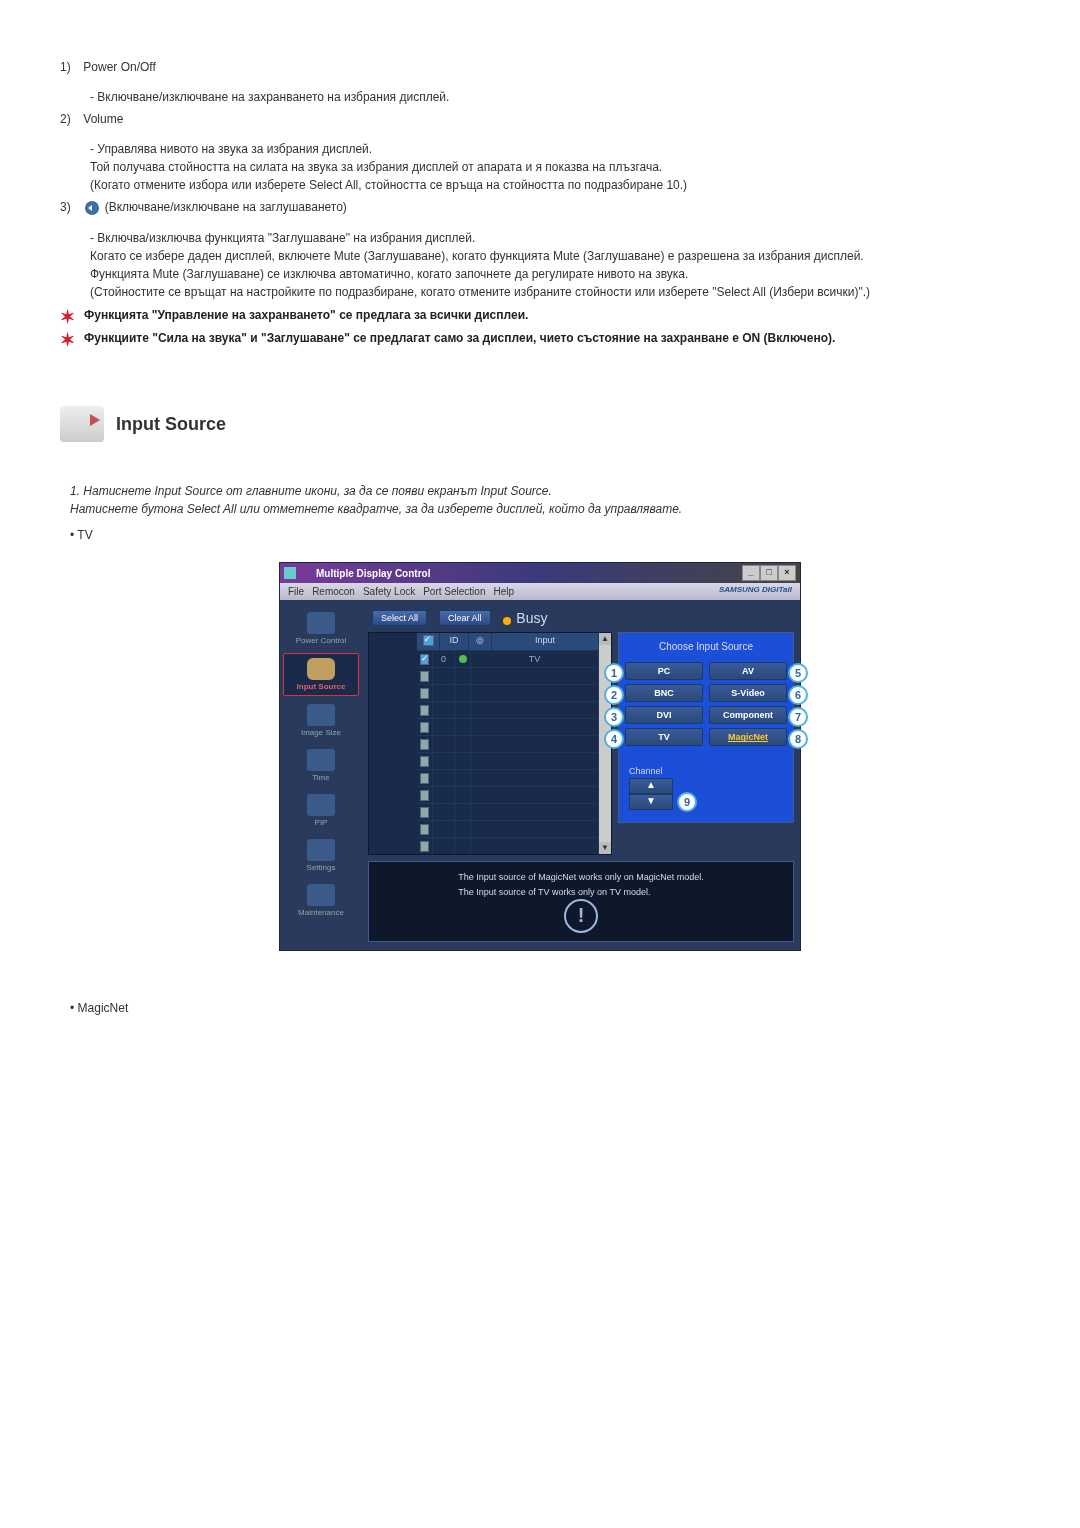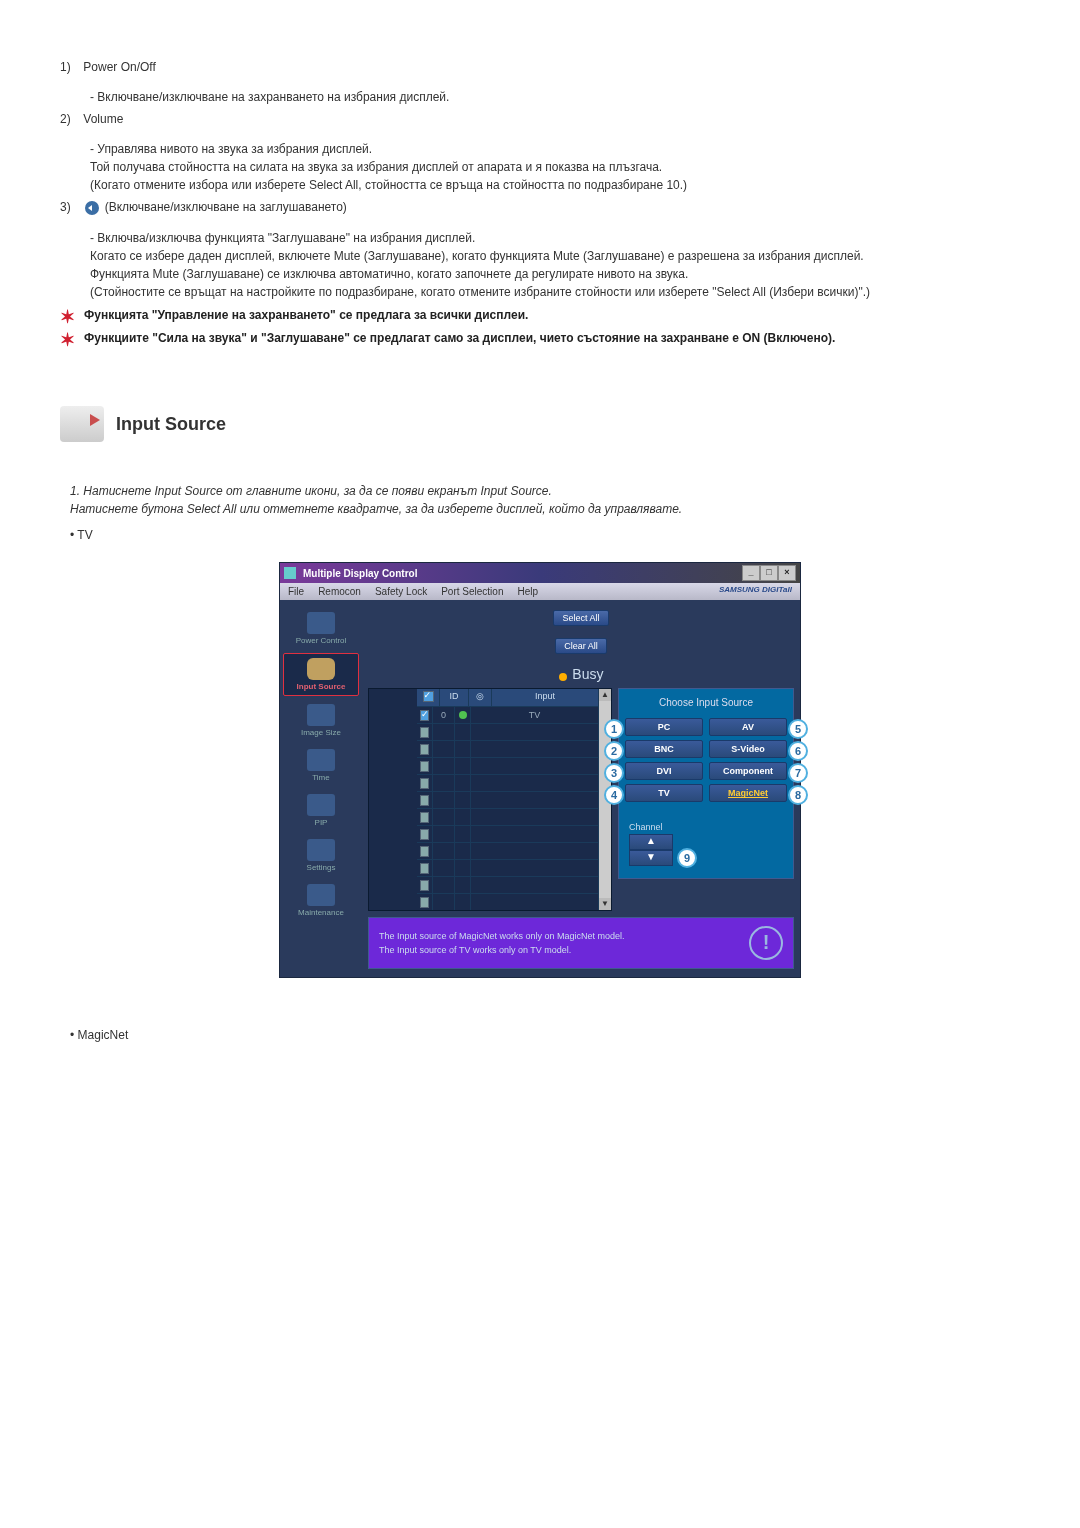--- a/index.html
+++ b/index.html
@@ -122,21 +122,21 @@
     padding: 2px 4px;
     display: flex;
     align-items: center;
     justify-content: space-between;
     font-size: 10px;
     font-weight: bold;
   }
   .titlebar-left {
     display: flex;
     align-items: center;
-    gap: 7px;
+    gap: 20px;
   }
   .tb-icon {
     width: 12px;
     height: 12px;
     background: #6cc;
     display: inline-block;
   }
   .win-controls {
     display: flex;
     gap: 0;
@@ -151,21 +151,21 @@
     line-height: 12px;
     color: #222;
     font-weight: bold;
   }
   .menubar {
     background: linear-gradient(#d8d8e8, #b8b8c8);
     padding: 3px 8px;
     color: #333;
     font-size: 10px;
     display: flex;
-    gap: 14px;
+    gap: 8px;
     position: relative;
   }
   .menubar .samsung {
     position: absolute;
     right: 8px;
     top: 2px;
     font-size: 8px;
     font-style: italic;
     color: #2a4a8a;
     font-weight: bold;
@@ -213,21 +213,20 @@
     flex: 1;
     padding: 8px 6px 8px 6px;
     display: flex;
     flex-direction: column;
   }
   .toolbar {
     display: flex;
     align-items: center;
     gap: 12px;
     padding: 2px 4px 6px 4px;
-    flex-direction: column;
   }
   .tbtn {
     background: linear-gradient(#4a6aa8, #2a4a88);
     color: #fff;
     font-size: 9px;
     padding: 2px 8px;
     border-radius: 2px;
     border: 1px solid #1a3a6a;
   }
   .busy-dot {
@@ -330,21 +329,21 @@
     color: #333;
   }
 
   .right-panel {
     width: 176px;
     display: flex;
     flex-direction: column;
     gap: 2px;
   }
   .isrc-panel {
-    background: #0369a1;
+    background: #1d4ed8;
     border: 1px solid #405a90;
     padding: 8px 6px;
     position: relative;
   }
   .isrc-title {
     text-align: center;
     color: #dde;
     font-size: 10px;
     margin-bottom: 10px;
   }
@@ -418,29 +417,30 @@
     border-radius: 50%;
     background: #fff;
     color: #2a6aa0;
     font-size: 11px;
     font-weight: bold;
     text-align: center;
     line-height: 16px;
   }
 
   .footer-note {
-    background: #6d28d9;
+    background: #0f172a;
     border: 1px solid #405a90;
     padding: 8px 10px;
     margin-top: 6px;
     display: flex;
     align-items: center;
     justify-content: space-between;
     color: #cde;
     font-size: 9px;
+    flex-direction: column;
   }
   .footer-note .lines {
     line-height: 1.6;
   }
   .caution-icon {
     width: 30px;
     height: 30px;
     border: 2px solid #9ab8e0;
     border-radius: 50%;
     color: #9ab8e0;

